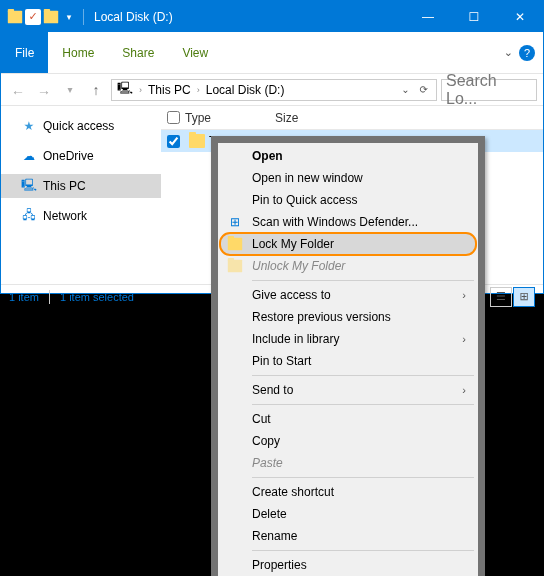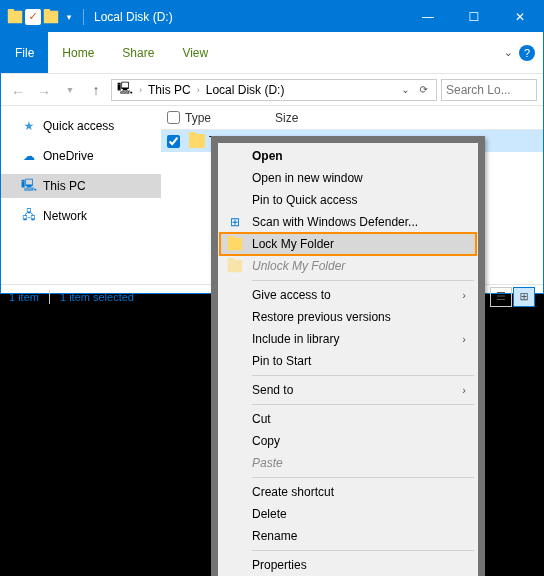--- a/index.html
+++ b/index.html
@@ -17,21 +17,21 @@
 .ribbon-tab { padding: 4px 14px; font-size: 12px; color: #4d7c0f; }
 .ribbon-spacer { flex: 1; }
 .ribbon-right { display: flex; align-items: center; gap: 6px; padding-right: 8px; }
 .addr { height: 32px; border-bottom: 1px solid #e5e5e5; display: flex; align-items: center; padding: 0 6px; gap: 4px; }
 .nav-btn { width: 22px; height: 22px; display: flex; align-items: center; justify-content: center; color: #666; font-size: 14px; }
 .nav-btn.dis { color: #aaa; }
 .crumb { flex: 1; height: 22px; border: 1px solid #ccc; display: flex; align-items: center; font-size: 12px; padding: 0 2px; }
 .crumb span { padding: 0 3px; }
 .crumb .sep { color: #888; font-size: 9px; }
 .crumb-end { margin-left: auto; display: flex; align-items: center; gap: 4px; padding-right: 3px; color: #555; font-size: 10px; }
-.search { width: 96px; height: 22px; border: 1px solid #ccc; display: flex; align-items: center; font-size: 12px; color: #777; padding: 0 4px; }
+.search { width: 96px; height: 22px; border: 1px solid #ccc; display: flex; align-items: center; font-size: 16px; color: #777; padding: 0 4px; }
 .content { display: flex; height: 178px; }
 .sidebar { width: 160px; padding: 8px 0; font-size: 12px; }
 .side-item { display: flex; align-items: center; padding: 4px 0 4px 20px; gap: 6px; margin-bottom: 6px; }
 .side-item.sel { background: #d8d8d8; }
 .side-ico { width: 16px; height: 16px; display: flex; align-items: center; justify-content: center; }
 .main { flex: 1; }
 .cols { display: flex; border-bottom: 1px solid #e8e8e8; height: 24px; align-items: center; font-size: 12px; color: #333; }
 .col-cb { width: 24px; display: flex; justify-content: center; }
 .col-cb input { width: 13px; height: 13px; }
 .col-name { width: 188px; padding-left: 4px; }
@@ -44,21 +44,21 @@
 .folder-ico::before { content: ""; position: absolute; top: -2px; left: 0; width: 7px; height: 3px; background: #ffd968; border-radius: 1px 1px 0 0; }
 .status { height: 24px; border-top: 1px solid #e5e5e5; display: flex; align-items: center; font-size: 11px; color: #0078d7; padding: 0 8px; gap: 10px; }
 .status-sep { width: 1px; height: 14px; background: #ccc; }
 .status-views { margin-left: auto; display: flex; gap: 1px; }
 .vbtn { width: 22px; height: 20px; border: 1px solid #ccc; display: flex; align-items: center; justify-content: center; font-size: 11px; color: #555; }
 .vbtn.act { background: #cce8ff; border-color: #0078d7; }
 .ctx { position: absolute; left: 211px; top: 136px; width: 274px; background: #f0f0f0; border: 7px solid #737373; box-shadow: 2px 2px 4px rgba(0,0,0,0.3); padding: 2px; font-size: 12px; }
 .ctx-item { display: flex; align-items: center; height: 22px; padding-left: 32px; position: relative; }
 .ctx-item.bold { font-weight: 600; }
 .ctx-item.dis { color: #888; font-style: italic; }
-.ctx-item.sel { background: #d8d8d8; }
+.ctx-item.sel { background: #d8d8d8; border-radius: 10px; }
 .ctx-item.hl { outline: 2px solid #ff8c00; outline-offset: -1px; }
 .ctx-ico { position: absolute; left: 6px; width: 18px; height: 18px; display: flex; align-items: center; justify-content: center; }
 .ctx-arrow { position: absolute; right: 10px; font-size: 11px; color: #555; }
 .ctx-sep { height: 1px; background: #d0d0d0; margin: 3px 2px 3px 32px; }
 .help-ico { width: 16px; height: 16px; background: #0078d7; border-radius: 50%; color: #fff; font-size: 11px; display: flex; align-items: center; justify-content: center; }
 </style>
 </head>
 <body>
 
 <div class="window">

